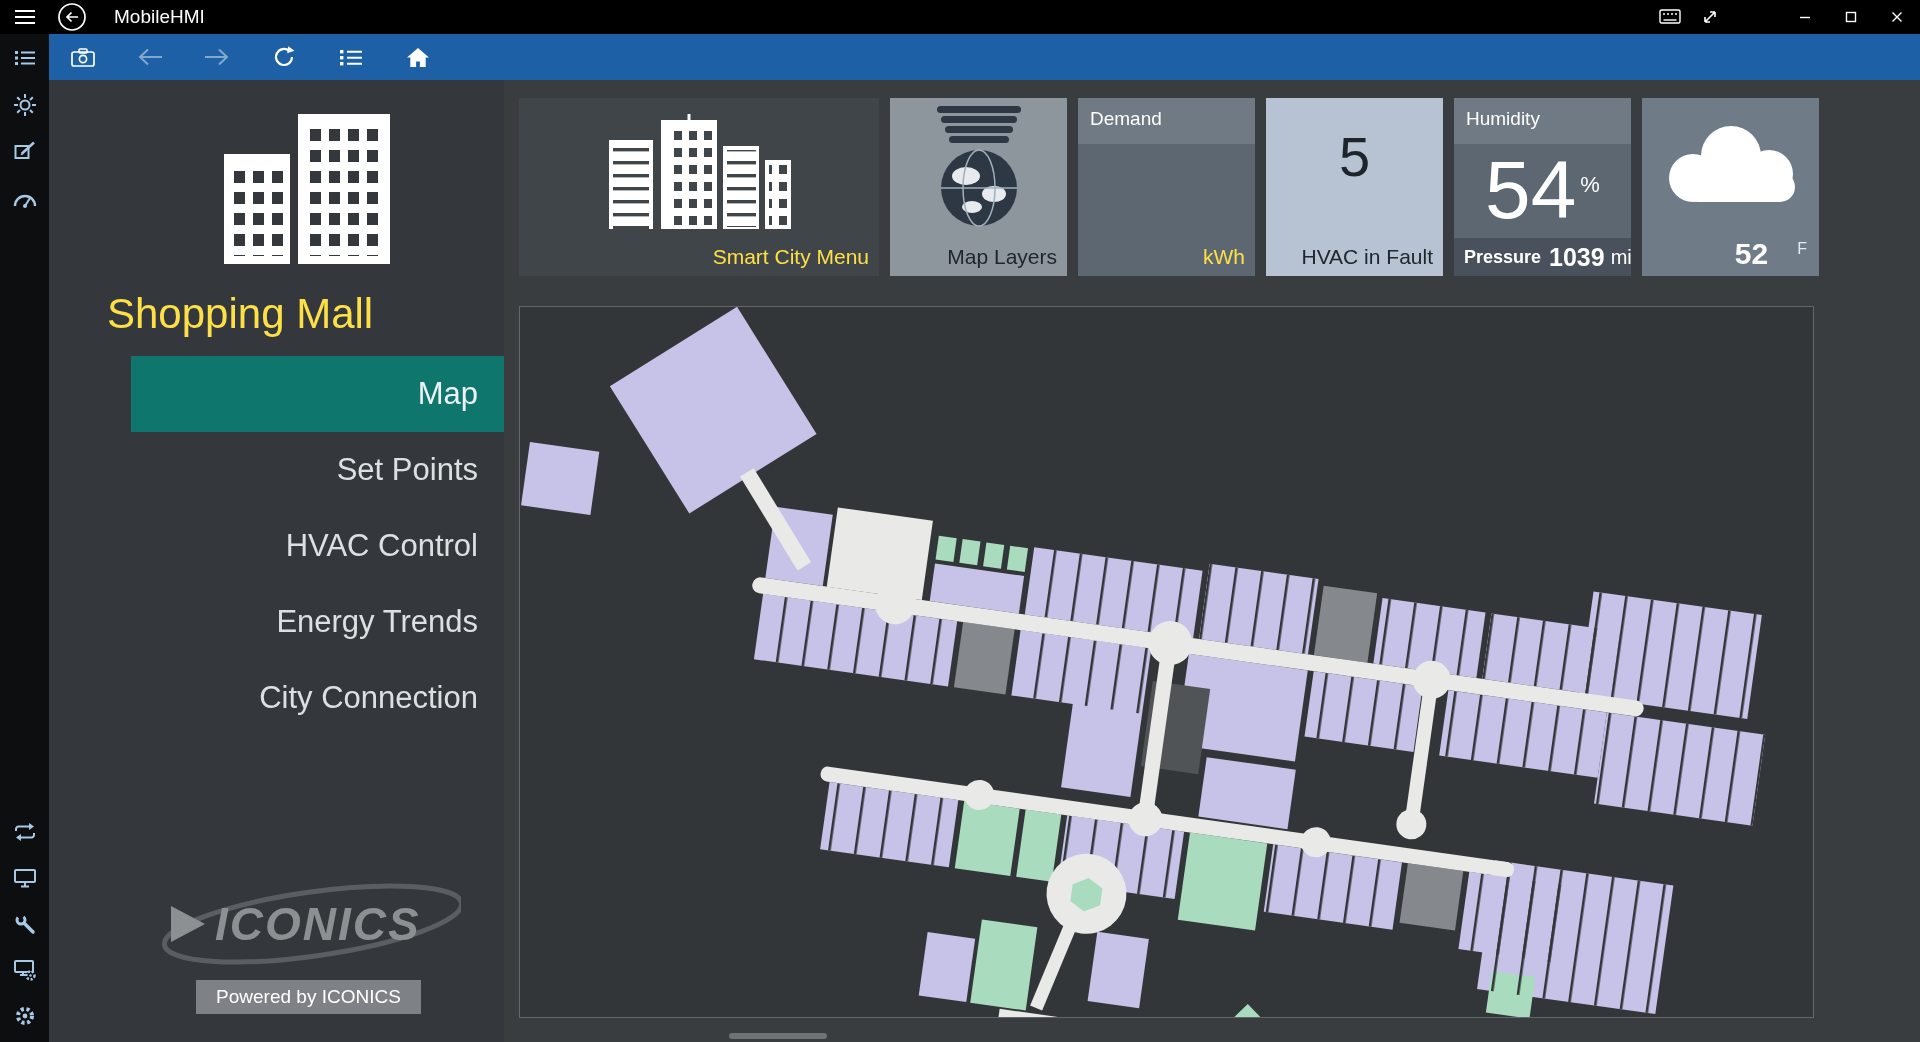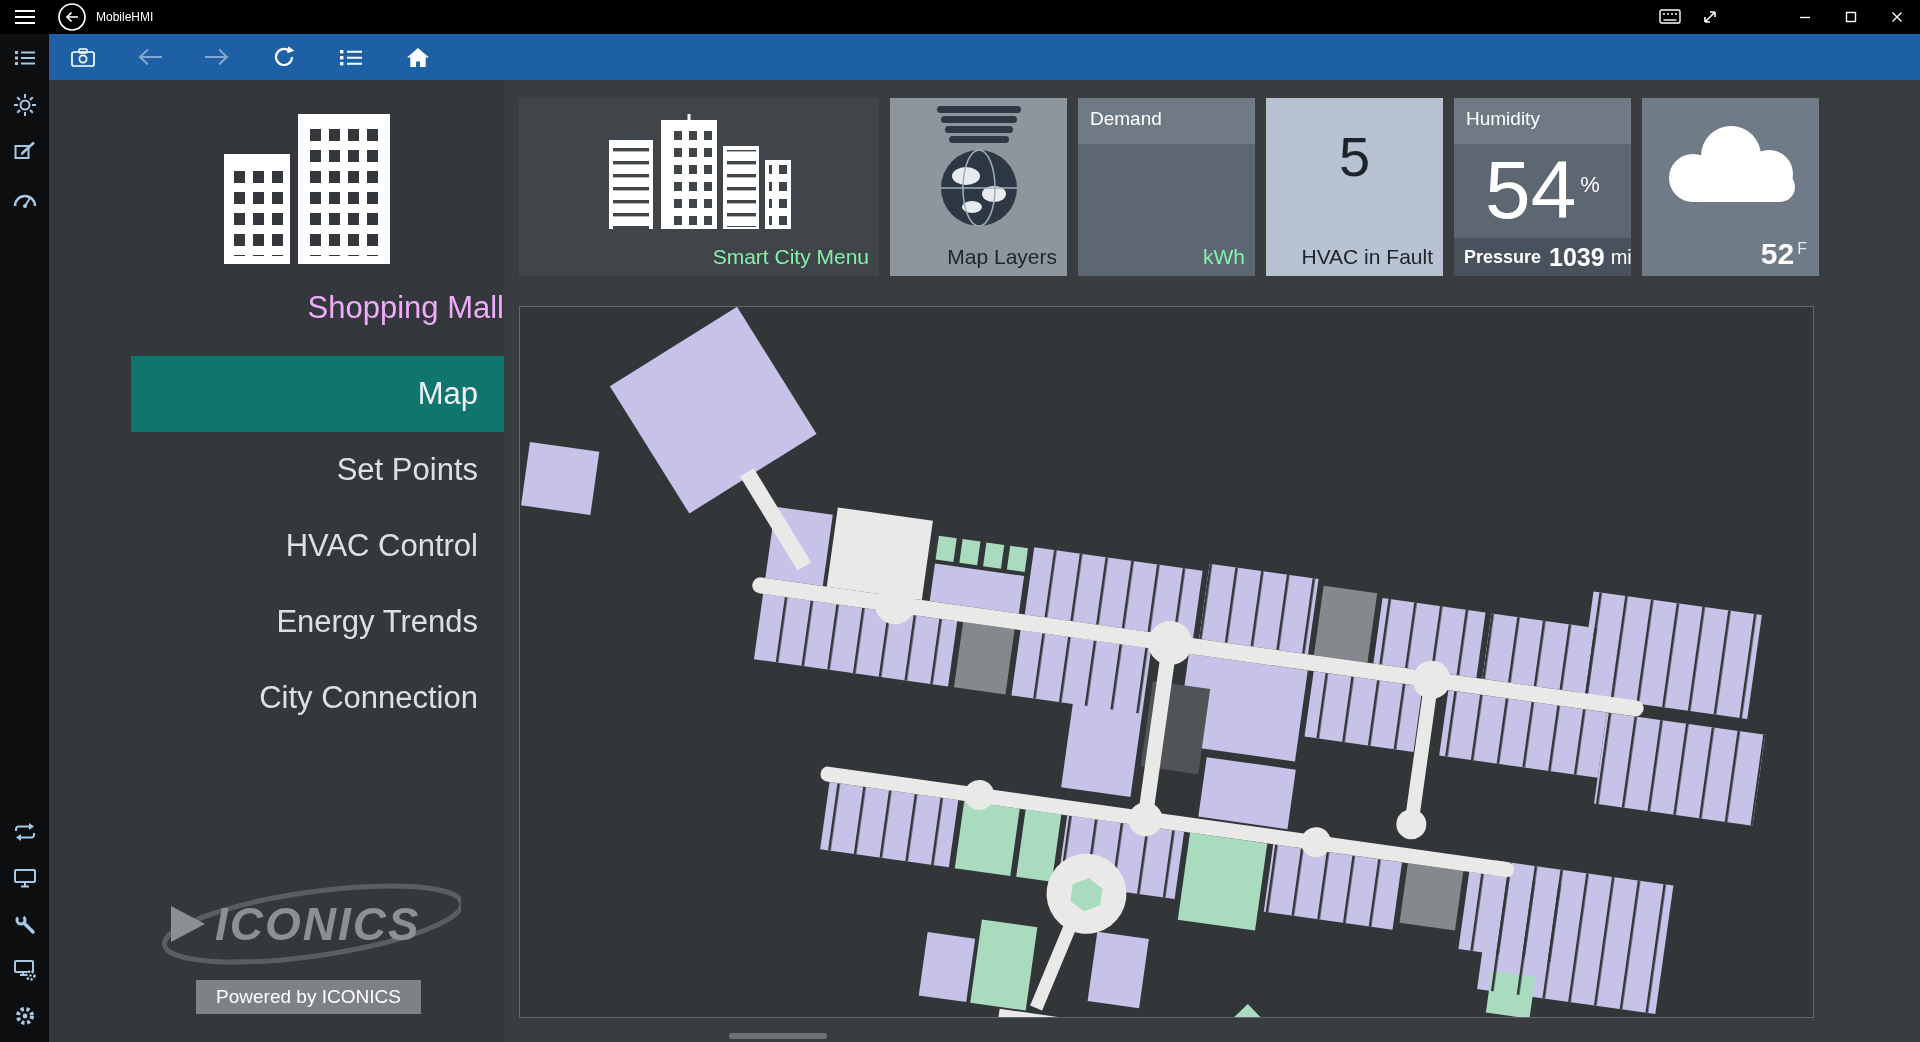--- a/index.html
+++ b/index.html
@@ -3,71 +3,71 @@
 <meta charset="utf-8">
 <style>
   html,body{margin:0;padding:0;background:#222;}
   body{font-family:"Liberation Sans","DejaVu Sans",sans-serif;-webkit-font-smoothing:antialiased;}
   .app{position:relative;width:1920px;height:1042px;background:#3a3d40;overflow:hidden;}
 
   
   .titlebar{position:absolute;top:0;left:0;right:0;height:34px;background:#000;display:flex;align-items:center;z-index:9;color:#fff;}
   .hamburger{width:49px;height:100%;display:flex;align-items:center;justify-content:center;cursor:pointer;}
   .back-circle{margin-left:7px;width:32px;height:32px;display:flex;align-items:center;justify-content:center;cursor:pointer;}
-  .app-title{margin-left:8px;font-size:12px;color:#fff;}
+  .app-title{margin-left:26px;font-size:19px;color:#fff;}
   .titlebar-right{margin-left:auto;display:flex;align-items:center;height:100%;}
   .tb-icon{width:40px;height:100%;display:flex;align-items:center;justify-content:center;cursor:pointer;}
   .tb-gap{width:52px;height:100%;}
   .caption{width:46px;height:100%;display:flex;align-items:center;justify-content:center;cursor:pointer;}
 
   
   .rail{position:absolute;top:34px;bottom:0;left:0;width:49px;background:#0c0e10;z-index:8;color:#a8c9e6;}
   .rail-top{position:absolute;top:12px;left:0;right:0;display:flex;flex-direction:column;align-items:center;gap:23px;}
   .rail-bottom{position:absolute;bottom:14px;left:0;right:0;display:flex;flex-direction:column;align-items:center;gap:22px;}
   .rail-icon{width:24px;height:24px;display:flex;align-items:center;justify-content:center;cursor:pointer;}
 
   
   .toolbar{position:absolute;top:34px;left:49px;right:0;height:46px;background:#1d60a5;display:flex;align-items:center;z-index:7;}
   .tool{width:67px;height:100%;display:flex;align-items:center;justify-content:center;cursor:pointer;}
   .tool.disabled{opacity:.45;cursor:default;}
 
   
   .sidebar{position:absolute;top:80px;left:49px;width:455px;bottom:0;background:#34383c;z-index:5;}
   .bld-wrap{position:absolute;top:28px;left:0;right:0;display:flex;justify-content:center;padding-left:58px;}
-  .site-title{position:absolute;top:210px;left:0;right:0;text-align:right;padding-left:58px;font-size:31px;color:#f0abfc;}
+  .site-title{position:absolute;top:210px;left:0;right:0;text-align:left;padding-left:58px;font-size:42px;color:#fde047;}
   .menu{position:absolute;top:276px;left:0;right:0;}
   .menu-item{height:76px;display:flex;align-items:center;justify-content:flex-end;padding-right:26px;font-size:31px;color:#dde0e3;cursor:pointer;margin-left:48px;}
   .menu-item.selected{background:#0f766e;margin-left:82px;color:#eef1f3;}
   .logo{position:absolute;top:796px;left:0;right:0;display:flex;justify-content:center;padding-left:58px;}
   .powered{position:absolute;bottom:28px;left:147px;width:225px;height:34px;background:#7e8286;color:#fff;font-size:19px;display:flex;align-items:center;justify-content:center;}
 
   
   .tiles{position:absolute;top:98px;left:519px;display:flex;gap:11px;z-index:2;}
   .tile{height:178px;position:relative;overflow:hidden;cursor:pointer;}
   .t-wide{width:360px;background:#404549;}
   .t{width:177px;}
   .tile-smartcity{display:flex;align-items:flex-start;justify-content:center;}
   .tile-maplayers{background:#8e969d;display:flex;align-items:flex-start;justify-content:center;}
   .tile-demand,.tile-humidity{background:#5d6772;}
   .band-top{height:46px;background:#6f7a85;box-sizing:border-box;padding:10px 0 0 12px;font-size:19px;color:#fff;}
   .tile-hvac{background:#b7c3d2;}
   .tile-weather{background:#6f7b86;display:flex;justify-content:center;}
-  .tile-label-br{position:absolute;right:10px;bottom:7px;font-size:21px;color:#86efac;}
+  .tile-label-br{position:absolute;right:10px;bottom:7px;font-size:21px;color:#fde047;}
   .tile-label-dark{color:#20262d;}
   .big-num{position:absolute;left:0;right:0;text-align:center;color:#fff;}
   .demand-num{top:52px;font-size:56px;}
   .hvac-num{top:26px;font-size:56px;color:#1d242c;}
   .hum-wrap{position:absolute;top:46px;left:0;right:0;display:flex;justify-content:center;align-items:flex-start;color:#fff;}
   .hum-num{font-size:82px;line-height:92px;}
   .hum-pct{font-size:22px;margin-top:28px;margin-left:4px;}
   .band-bottom{position:absolute;left:0;right:0;bottom:0;height:38px;background:#49525c;display:flex;align-items:center;padding-left:10px;color:#fff;}
   .press-label{font-size:18px;margin-right:8px;font-weight:bold;}
   .press-val{font-size:25px;font-weight:bold;margin-right:6px;}
   .press-unit{font-size:20px;}
-  .temp-wrap{position:absolute;right:12px;bottom:6px;color:#fff;display:flex;align-items:flex-start;}
+  .temp-wrap{position:absolute;right:12px;bottom:6px;color:#fff;display:flex;align-items:flex-start;gap:26px;}
   .temp-val{font-size:30px;font-weight:bold;line-height:32px;}
   .temp-unit{font-size:16px;margin-top:2px;margin-left:3px;color:#e3eaf1;}
 
   
   .map{position:absolute;left:519px;top:306px;width:1293px;height:710px;background:#333639;border:1px solid #63676b;box-sizing:content-box;z-index:1;cursor:pointer;}
   .hscroll{position:absolute;left:729px;bottom:3px;width:98px;height:6px;background:#6e7control3;background:#6e7276;border-radius:3px;z-index:10;}
 </style>
 </head>
 <body>
 

